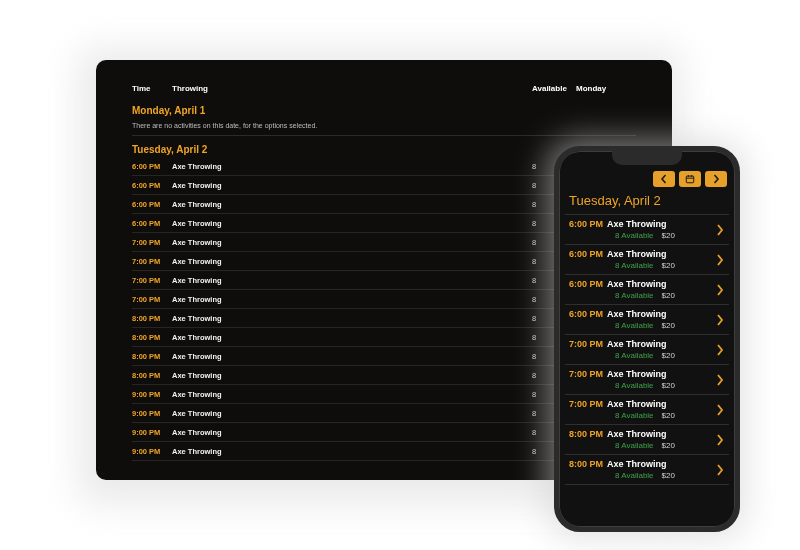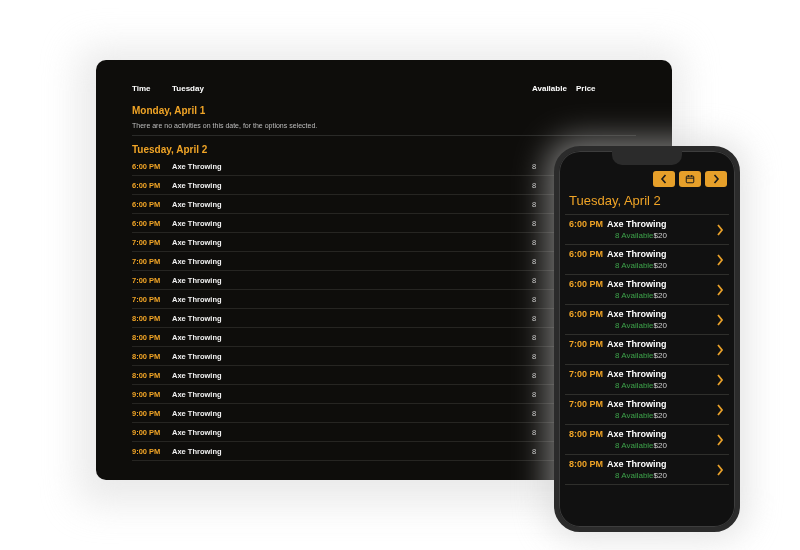--- a/index.html
+++ b/index.html
@@ -130,36 +130,36 @@
   .phone-row {
     border-bottom: 1px solid #2f2f2c;
     padding: 4px 2px 4px 4px;
     display: flex; align-items: center;
     cursor: pointer;
   }
   .phone-row .pr-body { flex: 1; }
   .phone-row .pr-line1 { display: flex; gap: 4px; align-items: baseline; }
   .phone-row .pr-time  { color: #f0a426; font-weight: bold; font-size: 9px; }
   .phone-row .pr-act   { color: #fff; font-weight: bold; font-size: 9px; }
-  .phone-row .pr-line2 { display: flex; padding-left: 46px; padding-top: 2px; }
+  .phone-row .pr-line2 { display: flex; gap: 8px; padding-left: 46px; padding-top: 2px; }
   .phone-row .pr-avail { color: #3da24a; font-size: 8px; }
   .phone-row .pr-price { color: #d0d0d0; font-size: 8px; }
   .phone-row .pr-chev  { width: 14px; display: flex; align-items: center; justify-content: center; }
   .phone-row .pr-chev svg { width: 8px; height: 12px; }
 </style>
 </head>
 <body>
 
 <div class="desktop-shadow"></div>
 <div class="desktop">
   <div class="col-head">
     <div class="c-time">Time</div>
-    <div class="c-act">Tuesday</div>
+    <div class="c-act">Throwing</div>
     <div class="c-avail">Available</div>
-    <div class="c-price">Price</div>
+    <div class="c-price">Monday</div>
     <div style="width:30px"></div>
   </div>
   <div id="desktop-body">
       <div class="day-header">Monday, April 1</div>
       <div class="no-activities">There are no activities on this date, for the options selected.</div>
       <div class="day-header">Tuesday, April 2</div>
       <div class="row">
         <div class="c-time">6:00 PM</div>
         <div class="c-act">Axe Throwing</div>
         <div class="c-avail">8</div>

